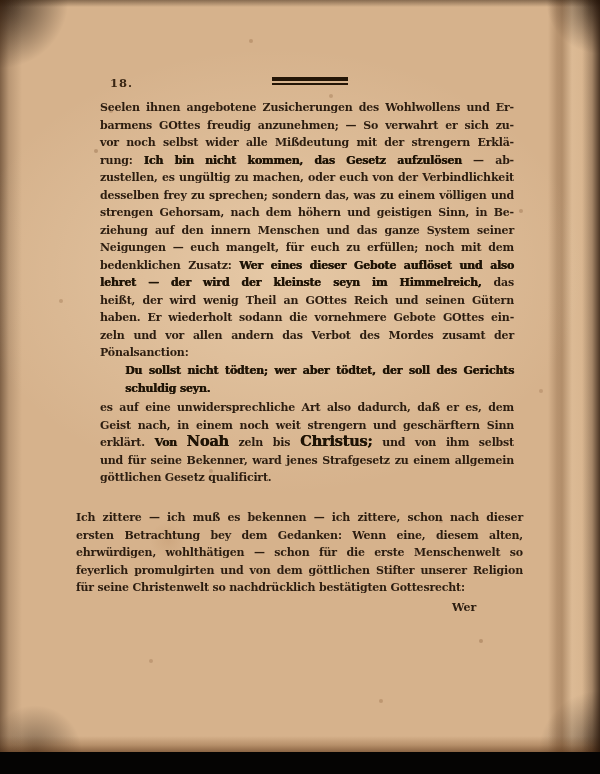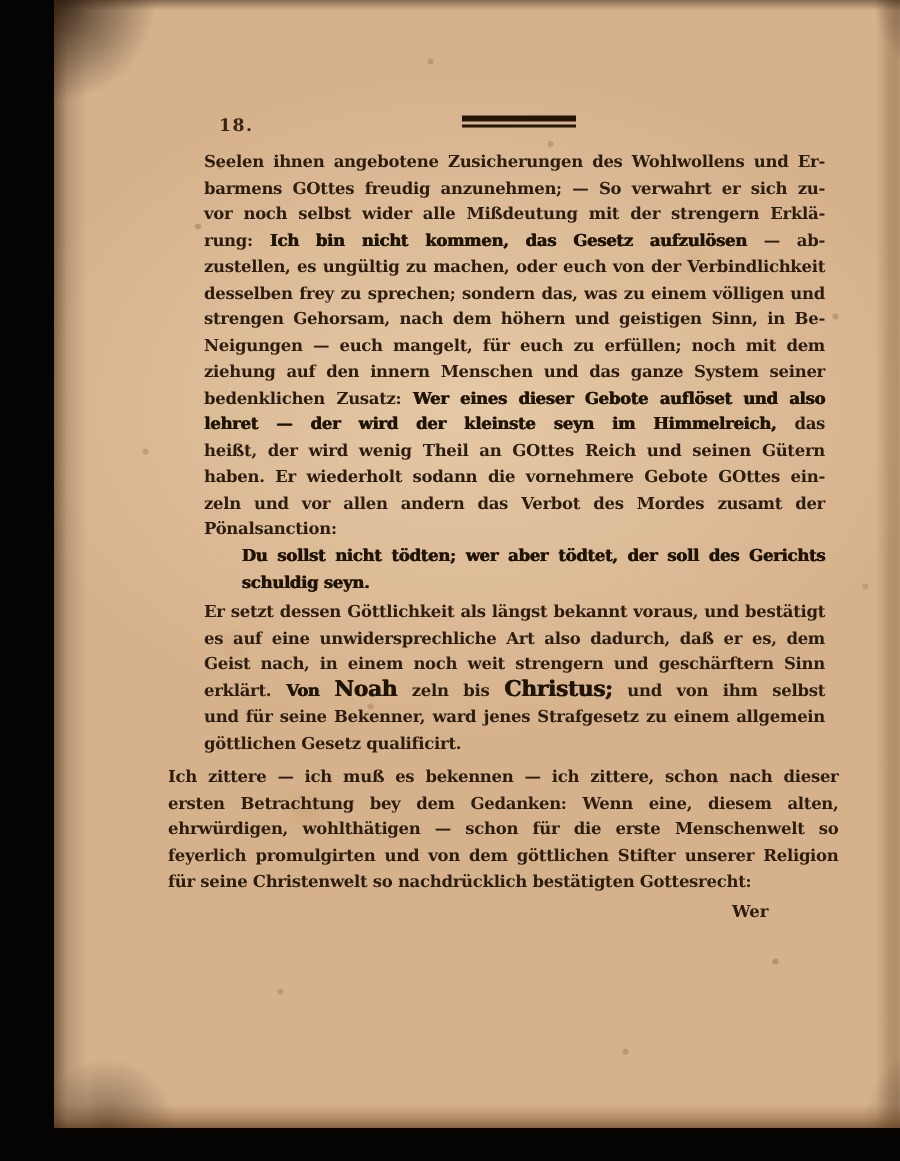--- a/index.html
+++ b/index.html
@@ -2,21 +2,21 @@
 <html><head>
 <meta charset="utf-8">
 <style>
   html,body { margin:0; padding:0; }
   body {
     width:600px; height:774px;
     background:#050403;
     position:relative; overflow:hidden;
     font-family:"DejaVu Serif", serif;
   }
-  .scan { position:absolute; inset:0;margin-left:36px; }
+  .scan { position:absolute; inset:0; }
 
   
   .paper {
     position:absolute; left:0; top:0; width:600px; height:752px;
     background:
       
       radial-gradient(ellipse 430px 310px at 46% 36%, rgba(255,237,208,0.38), rgba(255,237,208,0) 72%),
       
       radial-gradient(circle 26px at 168px 540px, rgba(150,95,45,0.13), rgba(150,95,45,0) 70%),
       radial-gradient(circle 20px at 425px 175px, rgba(150,95,45,0.12), rgba(150,95,45,0) 70%),
@@ -90,35 +90,34 @@
     </div>
     <div id="textblock">
         <div class="para" style="left: 100px; top: 99px; width: 414px;">
           <div class="line"><span class="seg">Seelen ihnen angebotene Zusicherungen des Wohlwollens und Er-</span></div>
           <div class="line"><span class="seg">barmens GOttes freudig anzunehmen; — So verwahrt er sich zu-</span></div>
           <div class="line"><span class="seg">vor noch selbst wider alle Mißdeutung mit der strengern Erklä-</span></div>
           <div class="line"><span class="seg">rung: </span><span class="seg b">Ich bin nicht kommen, das Gesetz aufzulösen</span><span class="seg"> — ab-</span></div>
           <div class="line"><span class="seg">zustellen, es ungültig zu machen, oder euch von der Verbindlichkeit</span></div>
           <div class="line"><span class="seg">desselben frey zu sprechen; sondern das, was zu einem völligen und</span></div>
           <div class="line"><span class="seg">strengen Gehorsam, nach dem höhern und geistigen Sinn, in Be-</span></div>
+          <div class="line"><span class="seg">ziehung auf den innern Menschen und das ganze System seiner</span></div>
           <div class="line"><span class="seg">Neigungen — euch mangelt, für euch zu erfüllen; noch mit dem</span></div>
-          <div class="line"><span class="seg">ziehung auf den innern Menschen und das ganze System seiner</span></div>
           <div class="line"><span class="seg">bedenklichen Zusatz: </span><span class="seg b">Wer eines dieser Gebote auflöset und also</span></div>
           <div class="line"><span class="seg b">lehret — der wird der kleinste seyn im Himmelreich,</span><span class="seg"> das</span></div>
           <div class="line"><span class="seg">heißt, der wird wenig Theil an GOttes Reich und seinen Gütern</span></div>
           <div class="line"><span class="seg">haben.  Er wiederholt sodann die vornehmere Gebote GOttes ein-</span></div>
           <div class="line"><span class="seg">zeln und vor allen andern das Verbot des Mordes zusamt der</span></div>
           <div class="line last"><span class="seg">Pönalsanction:</span></div>
         </div>
         <div class="para" style="left: 125px; top: 362px; width: 389px;">
           <div class="line"><span class="seg b">Du sollst nicht tödten; wer aber tödtet, der soll des Gerichts</span></div>
           <div class="line last"><span class="seg b">schuldig seyn.</span></div>
         </div>
         <div class="para" style="left: 100px; top: 399px; width: 414px;">
-          <div class="line"><span class="seg">Er setzt dessen Göttlichkeit als längst bekannt voraus, und bestätigt</span></div>
           <div class="line"><span class="seg">es auf eine unwidersprechliche Art also dadurch, daß er es, dem</span></div>
           <div class="line"><span class="seg">Geist nach, in einem noch weit strengern und geschärftern Sinn</span></div>
           <div class="line"><span class="seg">erklärt.  </span><span class="seg b">Von </span><span class="seg b big">Noah</span><span class="seg"> zeln bis </span><span class="seg b big">Christus;</span><span class="seg"> und von ihm selbst</span></div>
           <div class="line"><span class="seg">und für seine Bekenner, ward jenes Strafgesetz zu einem allgemein</span></div>
           <div class="line last"><span class="seg">göttlichen Gesetz qualificirt.</span></div>
         </div>
         <div class="para" style="left: 76px; top: 509px; width: 447px;">
           <div class="line"><span class="seg">Ich zittere — ich muß es bekennen — ich zittere, schon nach dieser</span></div>
           <div class="line"><span class="seg">ersten Betrachtung bey dem Gedanken: Wenn eine, diesem alten,</span></div>
           <div class="line"><span class="seg">ehrwürdigen, wohlthätigen — schon für die erste Menschenwelt so</span></div>

